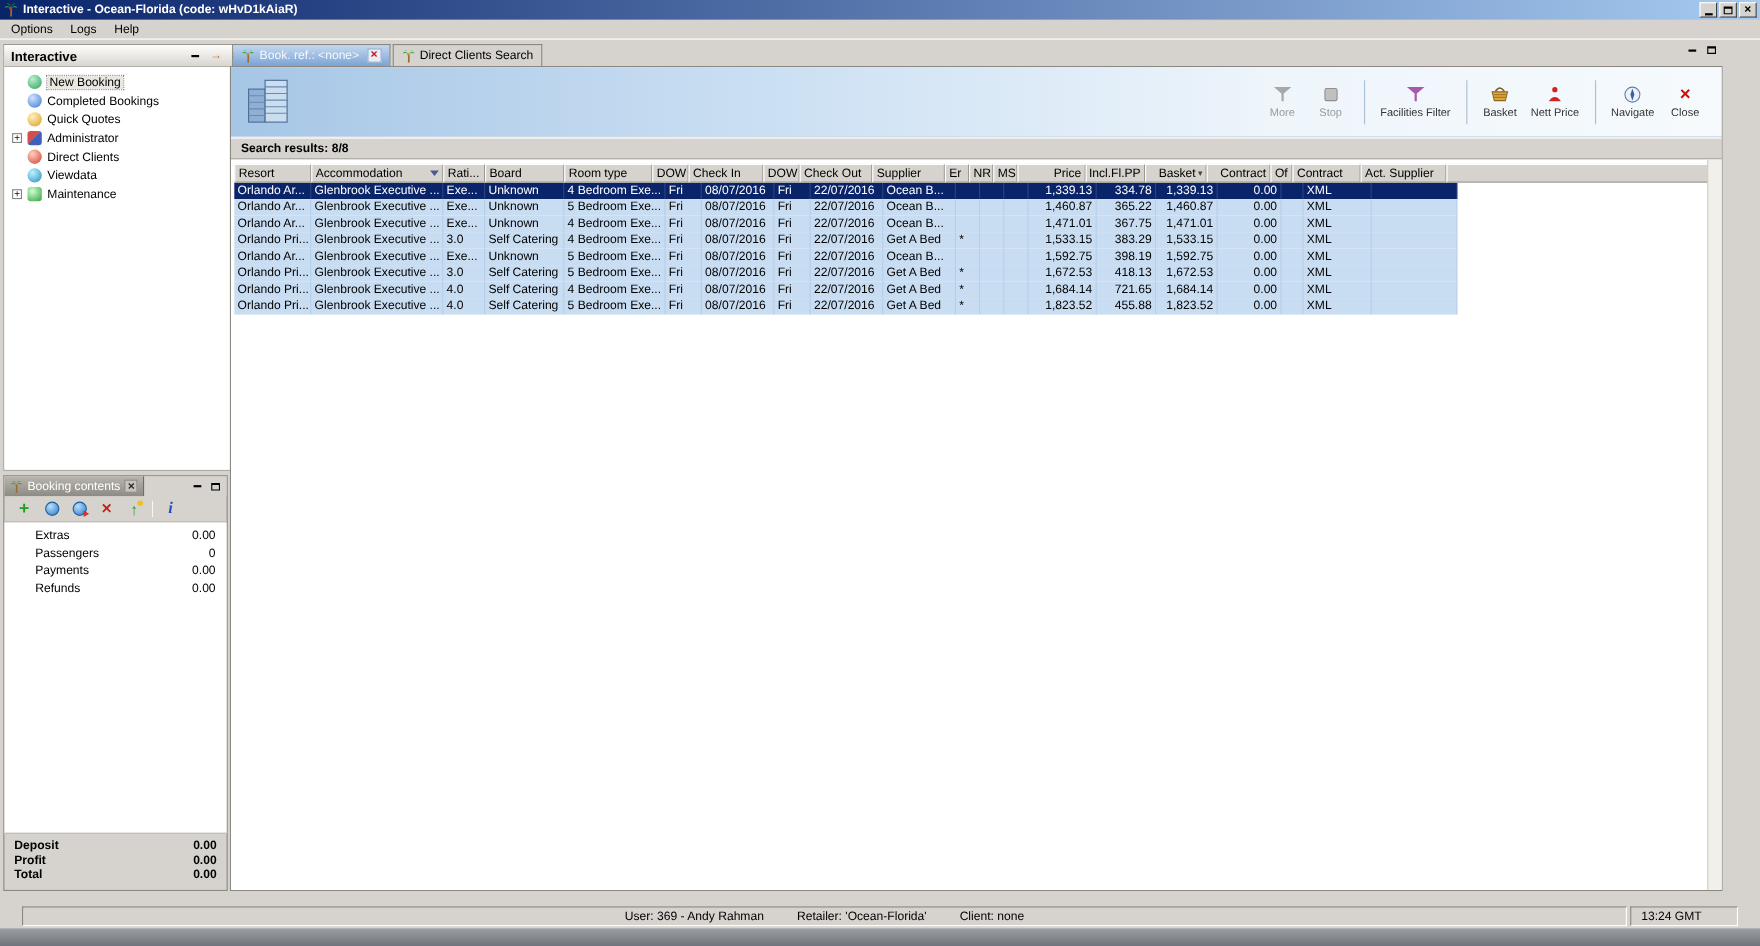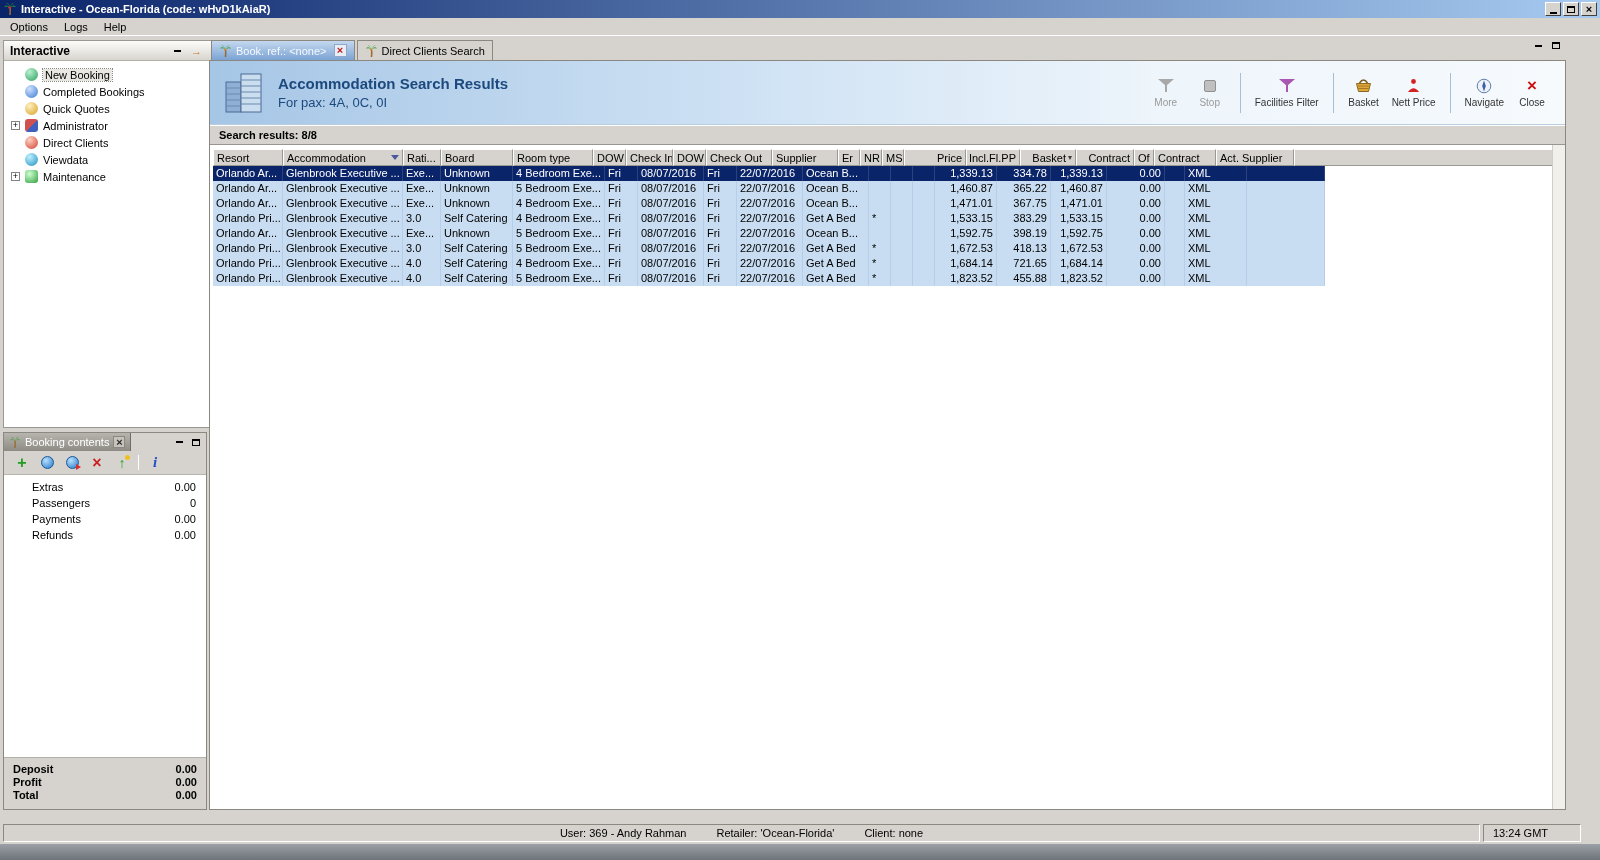--- a/index.html
+++ b/index.html
@@ -150,22 +150,22 @@
 
   .btab-row{height:20px;flex:none;background:#d6d3ce;display:flex;align-items:stretch;
     padding-left:2px;border-top:1px solid #a8a6a0;}
   .btab{display:flex;align-items:center;padding:0 7px;border:1px solid #8a8880;margin-right:-1px;
     background:#d6d3ce;white-space:nowrap;}
   .btab.green{background:#90d890;}
   .btab.navy{background:#0a246a;color:#fff;}
   .btab.blue{background:#7aa3e4;}
 
   
-  .statusbar{position:absolute;left:0;right:16px;top:822px;height:22px;background:#d6d3ce;
-    display:flex;gap:3px;padding:2px 3px;}
+  .statusbar{position:absolute;left:0;right:0;top:822px;height:22px;background:#d6d3ce;
+    display:flex;gap:3px;padding:2px 20px;}
   .sb-cell{border:1px solid;border-color:#8a8880 #fff #fff #8a8880;display:flex;align-items:center;padding:0 9px;}
   .sb-main{flex:1;justify-content:center;gap:30px;}
   .sb-time{width:98px;}
   .bottom-strip{position:absolute;left:0;right:0;top:844px;height:16px;
     background:linear-gradient(#9aa0a6,#6e747a);}
 </style>
 </head>
 <body>
 
 <div class="titlebar">
@@ -383,24 +383,20 @@
               <line x1="2" y1="30" x2="17" y2="30"></line>
               <line x1="2" y1="36" x2="17" y2="36"></line>
               <line x1="17" y1="10" x2="37" y2="10"></line>
               <line x1="17" y1="16" x2="37" y2="16"></line>
               <line x1="17" y1="22" x2="37" y2="22"></line>
               <line x1="17" y1="28" x2="37" y2="28"></line>
               <line x1="17" y1="34" x2="37" y2="34"></line>
             </g>
           </svg>
       </span>
-      <span class="whead-titles">
-        <span class="whead-title">Accommodation Search Results</span>
-        <span class="whead-sub">For pax: 4A, 0C, 0I</span>
-      </span>
       <span id="htoolbar">
           <div class="hbtn disabled">
             <span class="hicon">
               <span class="funnel gray"></span>
             </span>
             <span class="hlabel">More</span>
           </div>
           <div class="hbtn disabled">
             <span class="hicon">
               <span class="stop-shape"></span>
@@ -469,21 +465,21 @@
           </div>
           <div class="th" style="width: 72px;">
             <span class="th-label">Board</span>
           </div>
           <div class="th" style="width: 80px;">
             <span class="th-label">Room type</span>
           </div>
           <div class="th" style="width: 33px;">
             <span class="th-label">DOW</span>
           </div>
-          <div class="th" style="width: 47px;">
+          <div class="th" style="width: 68px;">
             <span class="th-label">Check In</span>
           </div>
           <div class="th" style="width: 33px;">
             <span class="th-label">DOW</span>
           </div>
           <div class="th" style="width: 66px;">
             <span class="th-label">Check Out</span>
           </div>
           <div class="th" style="width: 66px;">
             <span class="th-label">Supplier</span>

